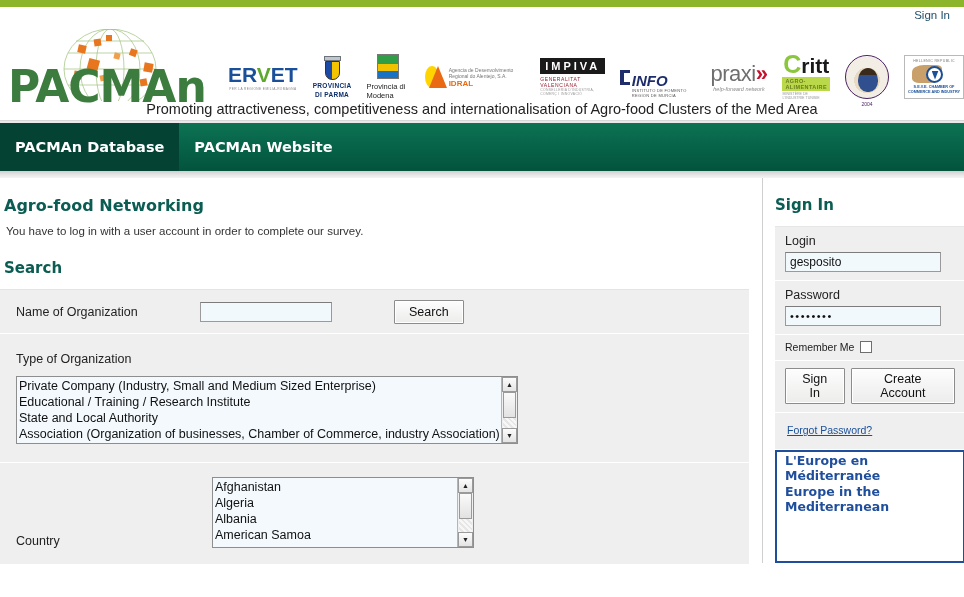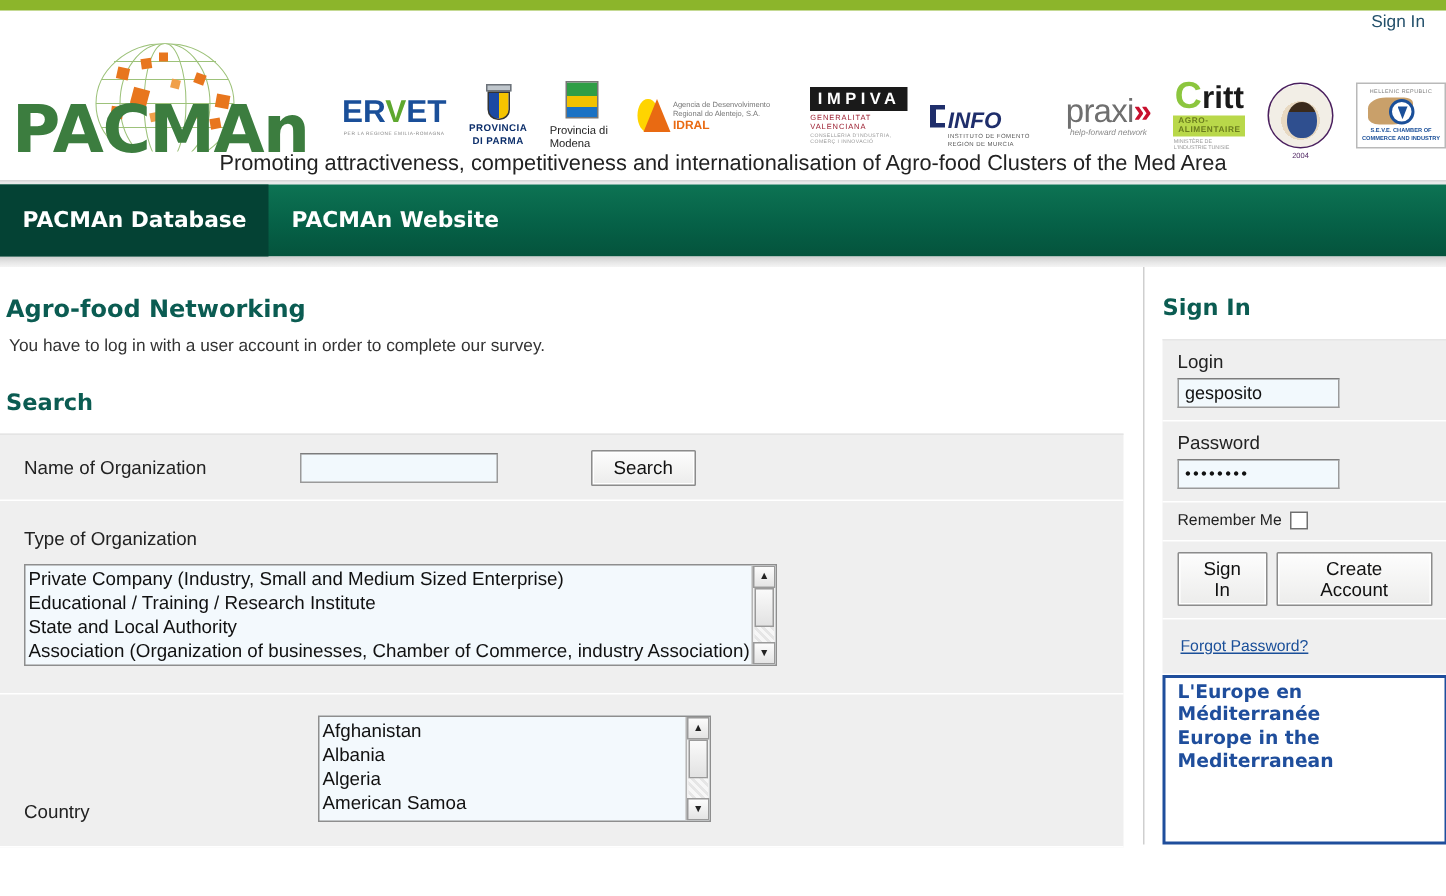--- a/index.html
+++ b/index.html
@@ -220,21 +220,21 @@
   
   h2.side-title{
     font-family:"DejaVu Sans", sans-serif;
     font-size:15px; font-weight:bold; color:#0b5c52;
     margin:18px 0 0 12px;
   }
   .side-panel{ margin:12px 0 0 12px; width:190px; background:#efefef;
                border-top:1px solid #e6e6e6; }
   .side-row{ padding:7px 10px 8px 10px; border-bottom:1px solid #ffffff; }
   .side-label{ font-size:12.5px; color:#222; margin-bottom:4px; }
-  .side-input{ width:108px; height:20px; border:1px solid #9a9a9a;
+  .side-input{ width:156px; height:20px; border:1px solid #9a9a9a;
                border-top-color:#7c7c7c; background:#f2f9fd;
                font-size:12px; padding:1px 4px; color:#111;
                font-family:"Liberation Sans", sans-serif;}
   .side-input.pw{ letter-spacing:1.5px; font-size:11px; }
   .remember-row{ display:flex; align-items:center; gap:6px;
                  padding:6px 10px 7px 10px; border-bottom:1px solid #fff;}
   .remember-row .side-label{ margin:0; font-size:10.5px; }
   .checkbox{ width:12px;height:12px;border:1px solid #6f6f6f;background:#fff;}
   .btn-row{ padding:7px 10px 8px 10px; display:flex; gap:6px;
             border-bottom:1px solid #fff; }
@@ -424,22 +424,22 @@
             <div class="lb-arrow">▼</div>
           </div>
         </div>
       </div>
 
       <div class="row row-country">
         <div class="label">Country</div>
         <div class="listbox country-box">
           <div class="lb-items">
             <div class="lb-item">Afghanistan</div>
+            <div class="lb-item">Algeria</div>
             <div class="lb-item">Albania</div>
-            <div class="lb-item">Algeria</div>
             <div class="lb-item">American Samoa</div>
           </div>
           <div class="lb-scroll">
             <div class="lb-arrow">▲</div>
             <div class="lb-thumb"></div>
             <div class="lb-track"></div>
             <div class="lb-arrow">▼</div>
           </div>
         </div>
       </div>

